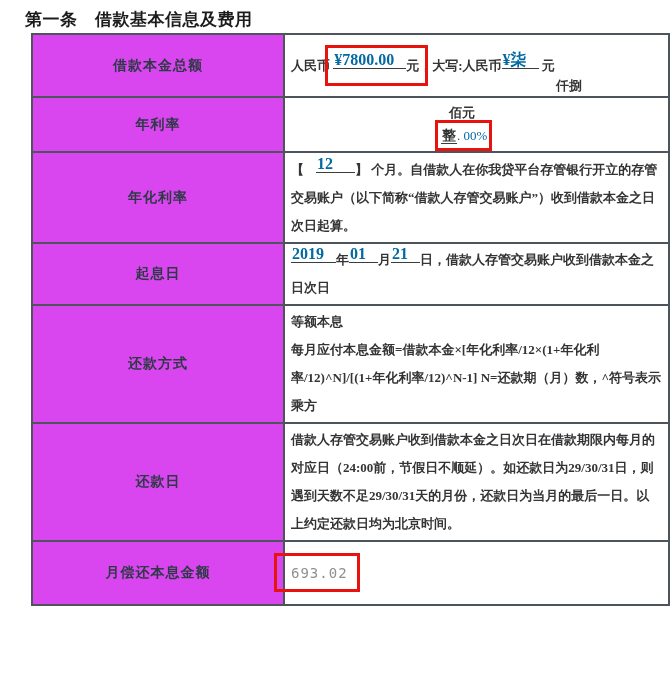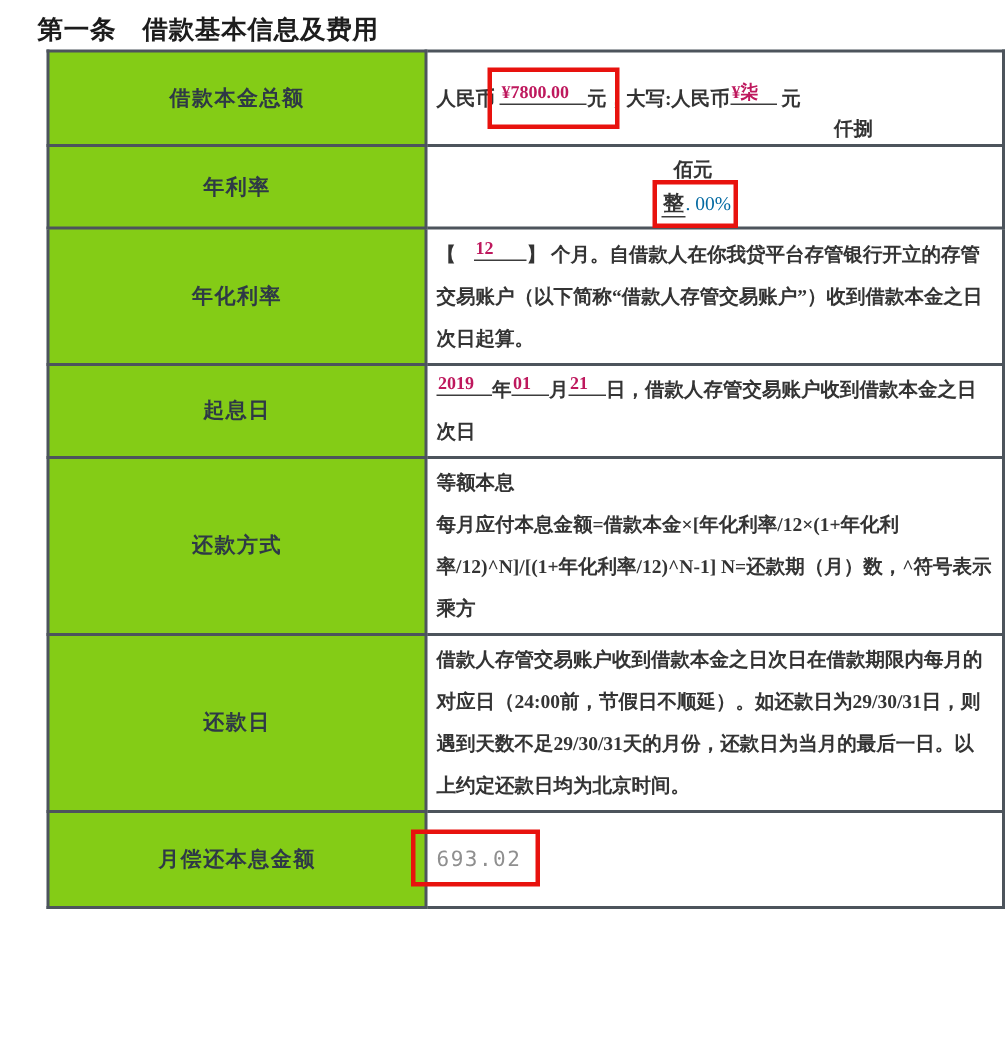--- a/index.html
+++ b/index.html
@@ -21,44 +21,44 @@
 
   table.loan {
     position:absolute; left:31px; top:33px;
     width:637px; border-collapse:collapse; table-layout:fixed;
   }
   table.loan td {
     border:2px solid #4d545c;
     vertical-align:middle;
   }
   td.lbl {
-    width:252px; background:#84cc16;
+    width:252px; background:#d946ef;
     text-align:center; font-weight:bold;
     font-size:14px; color:#2e3946;
     letter-spacing:1px;
   }
   td.val {
     font-size:13px; color:#343434;
     padding:2px 6px 2px 6px; line-height:28px;
     font-weight:600;
   }
   tr.r1{height:63px} tr.r2{height:55px} tr.r3{height:91px}
   tr.r4{height:62px} tr.r5{height:58px} tr.r6{height:85px}
   tr.r7{height:115px} tr.r8{height:56px} tr.r9{height:64px}
 
   .rel { position:relative; }
 
   
   .blank {
     display:inline-block;
     border-bottom:1px solid #3c3c3c;
     position:relative; top:-5px;
-    font-size:12px; line-height:14px;
+    font-size:16px; line-height:14px;
     padding:0 12px 1px 1px;
-    font-weight:600; color:#be185d;
+    font-weight:600; color:#0369a1;
     font-family:"Liberation Serif","DejaVu Serif",serif;
   }
   .blank.wide { padding-right:22px;margin-left:12px; }
   .fill-dark {
     border-bottom:1px solid #3c3c3c;
     padding:0 1px; color:#333; font-weight:bold; font-size:14px;
   }
 
   .gray { color:#0369a1; font-weight:normal;font-family:Liberation Serif, serif; }
   .mono-gray {

